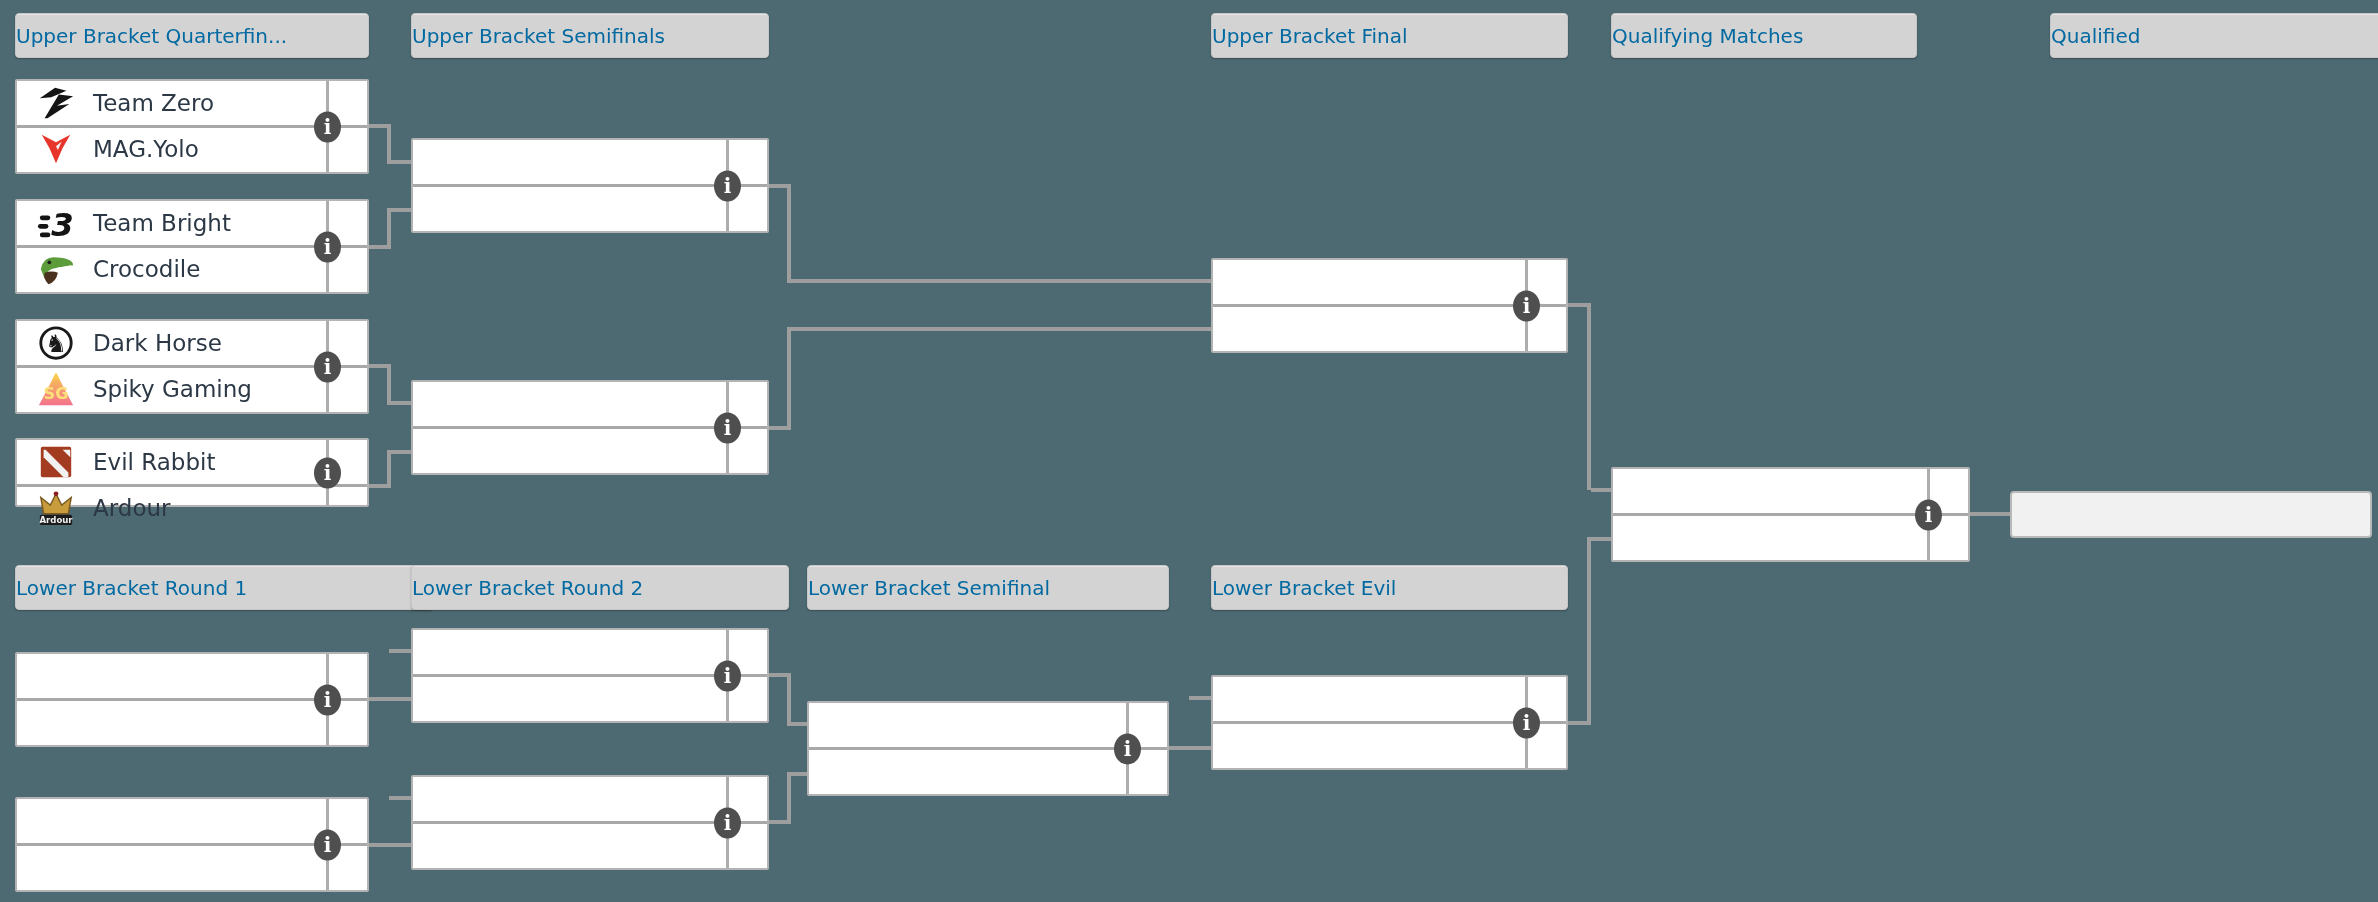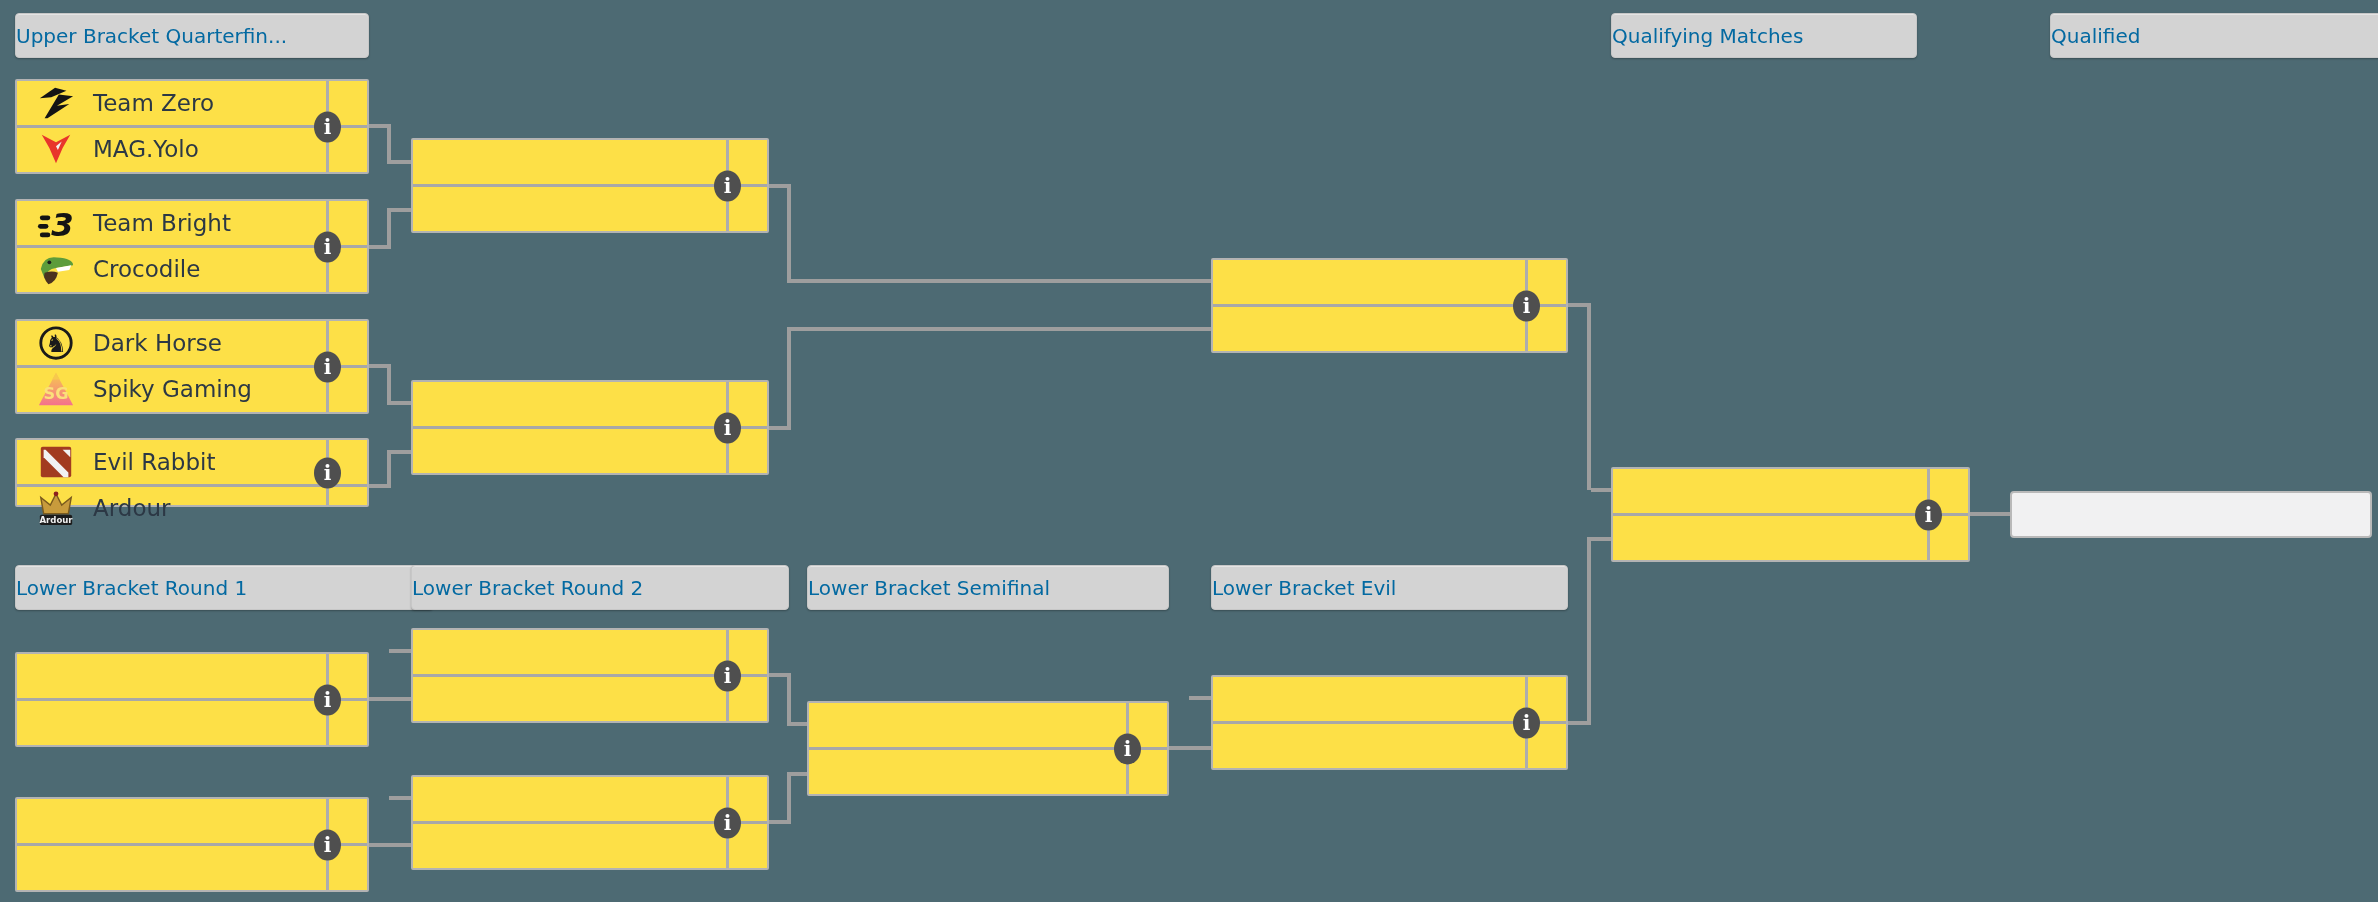--- a/index.html
+++ b/index.html
@@ -10,21 +10,21 @@
   }
   .hdr {
     position:absolute; height:45px; box-sizing:border-box;
     background:#d3d3d3; border:1px solid #c7c7c7; border-radius:4px;
     box-shadow:0 1px 2px rgba(0,0,0,.28), inset 0 1px 0 #e4e4e4;
     display:flex; align-items:center; justify-content:flex-start;
     font-size:20px; color:#0369a1; z-index:2;
   }
   .match {
     position:absolute; box-sizing:border-box;
-    background:#fde047; border:2px solid #b3b3b3; border-radius:2px;
+    background:#ffffff; border:2px solid #b3b3b3; border-radius:2px;
     z-index:2;
   }
   .trow { height:44px; display:flex; align-items:center; padding-left:20px; box-sizing:border-box; }
   .trow.bottom { border-top:3px solid #a8a8a8; }
   .logo { width:38px; height:38px; flex:0 0 38px; margin-right:18px; }
   .tname { font-size:23px; color:#2c3845; white-space:nowrap; }
   .score-divider {
     position:absolute; top:0; bottom:0; right:38px; width:3px;
     background:#adadad;
   }
@@ -42,20 +42,26 @@
     background:#f1f1f2; border:2px solid #b9b9b9; border-radius:4px; z-index:2;
   }
 </style>
 </head>
 <body>
 
 <div class="canvas">
 
   <div class="hdr" style="left:15px; top:13px; width:354px;">
       <span>Upper Bracket Quarterfin...</span>
+    </div>
+  <div class="hdr" style="left:411px; top:13px; width:358px;">
+      <span>Upper Bracket Semifinals</span>
+    </div>
+  <div class="hdr" style="left:1211px; top:13px; width:357px;">
+      <span>Upper Bracket Final</span>
     </div>
   <div class="hdr" style="left:1611px; top:13px; width:306px;">
       <span>Qualifying Matches</span>
     </div>
   <div class="hdr" style="left:2010px; top:13px; width:362px;margin-left:40px;">
       <span>Qualified</span>
     </div>
   <div class="hdr" style="left:15px; top:565px; width:418px;">
       <span>Lower Bracket Round 1</span>
     </div>

